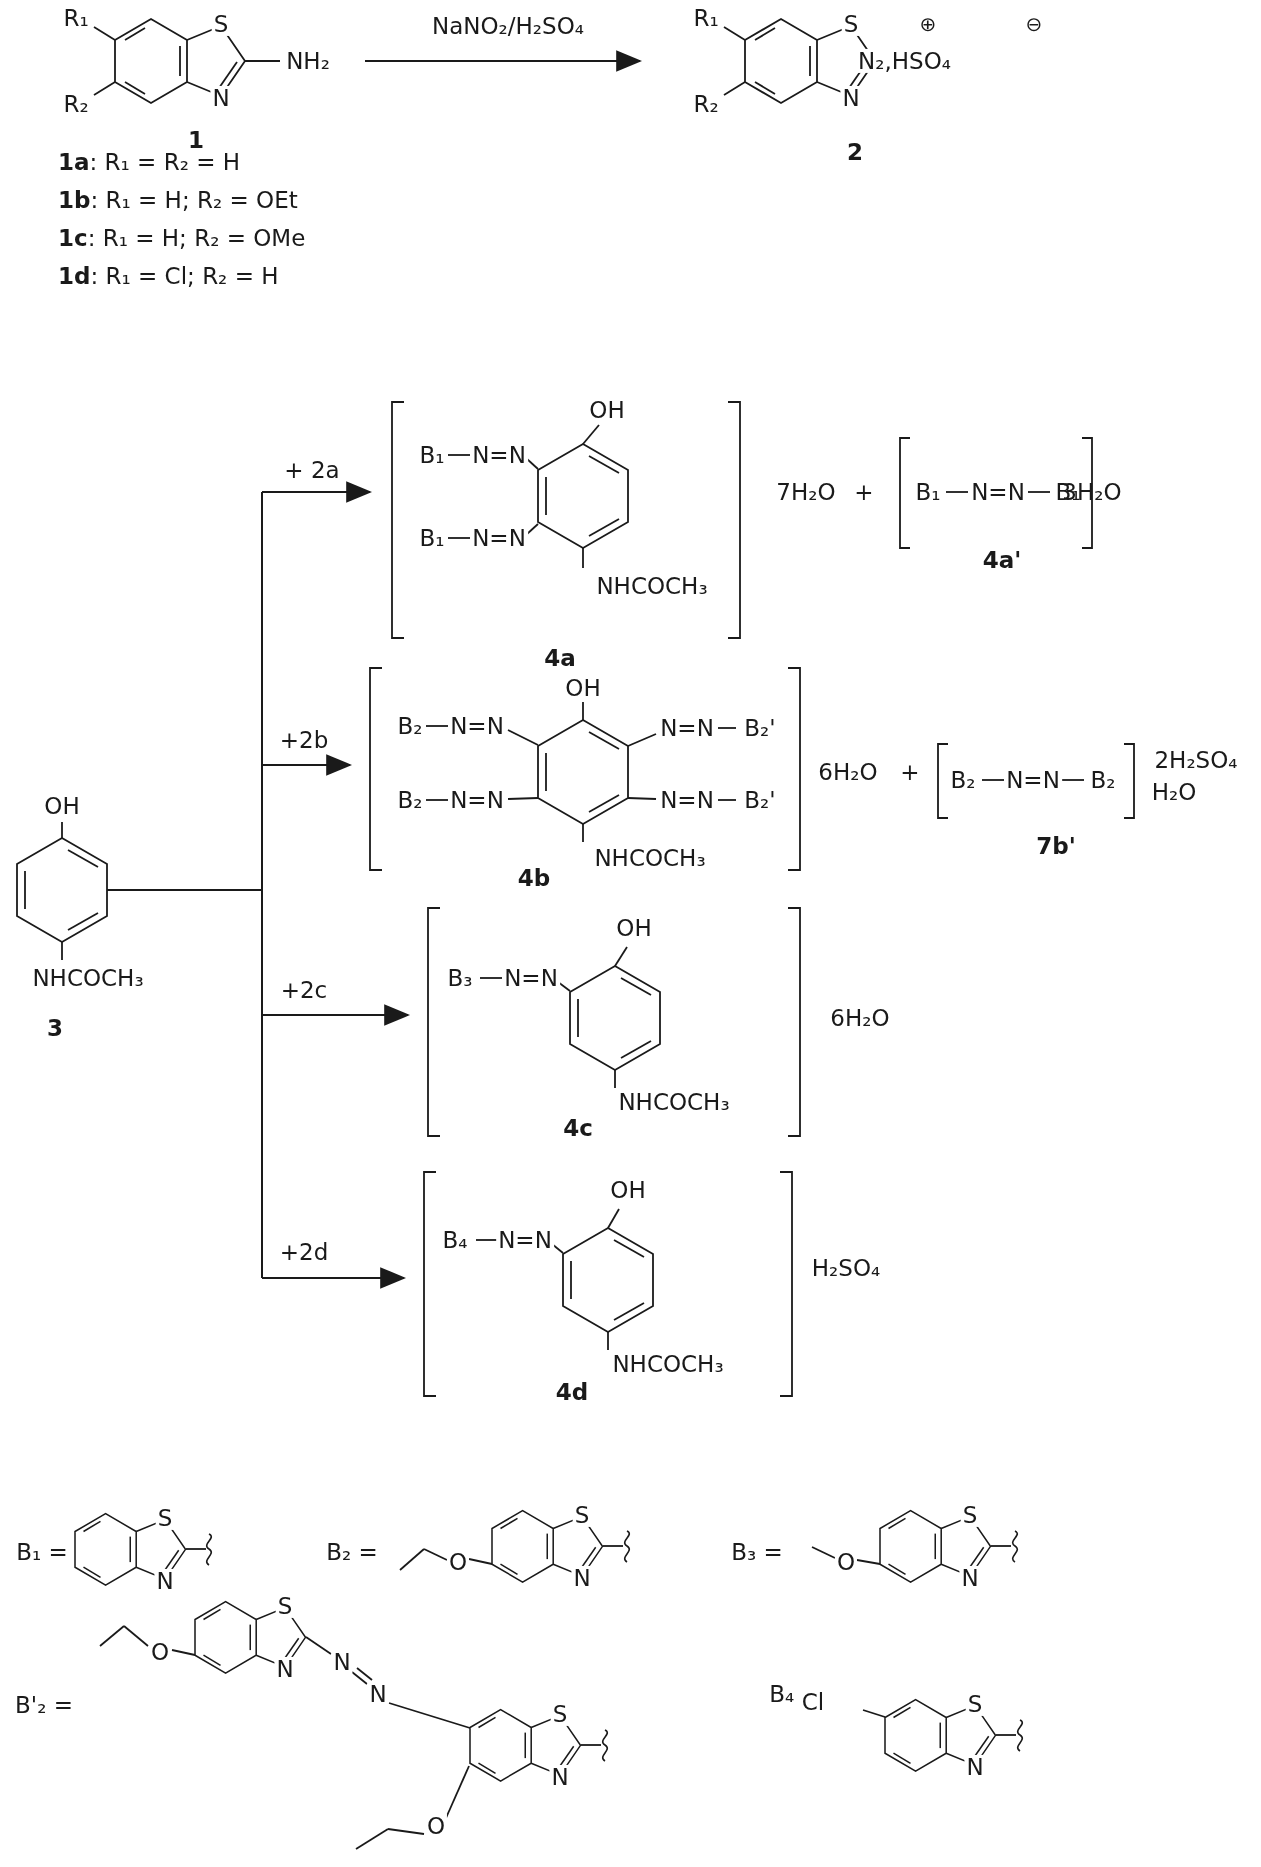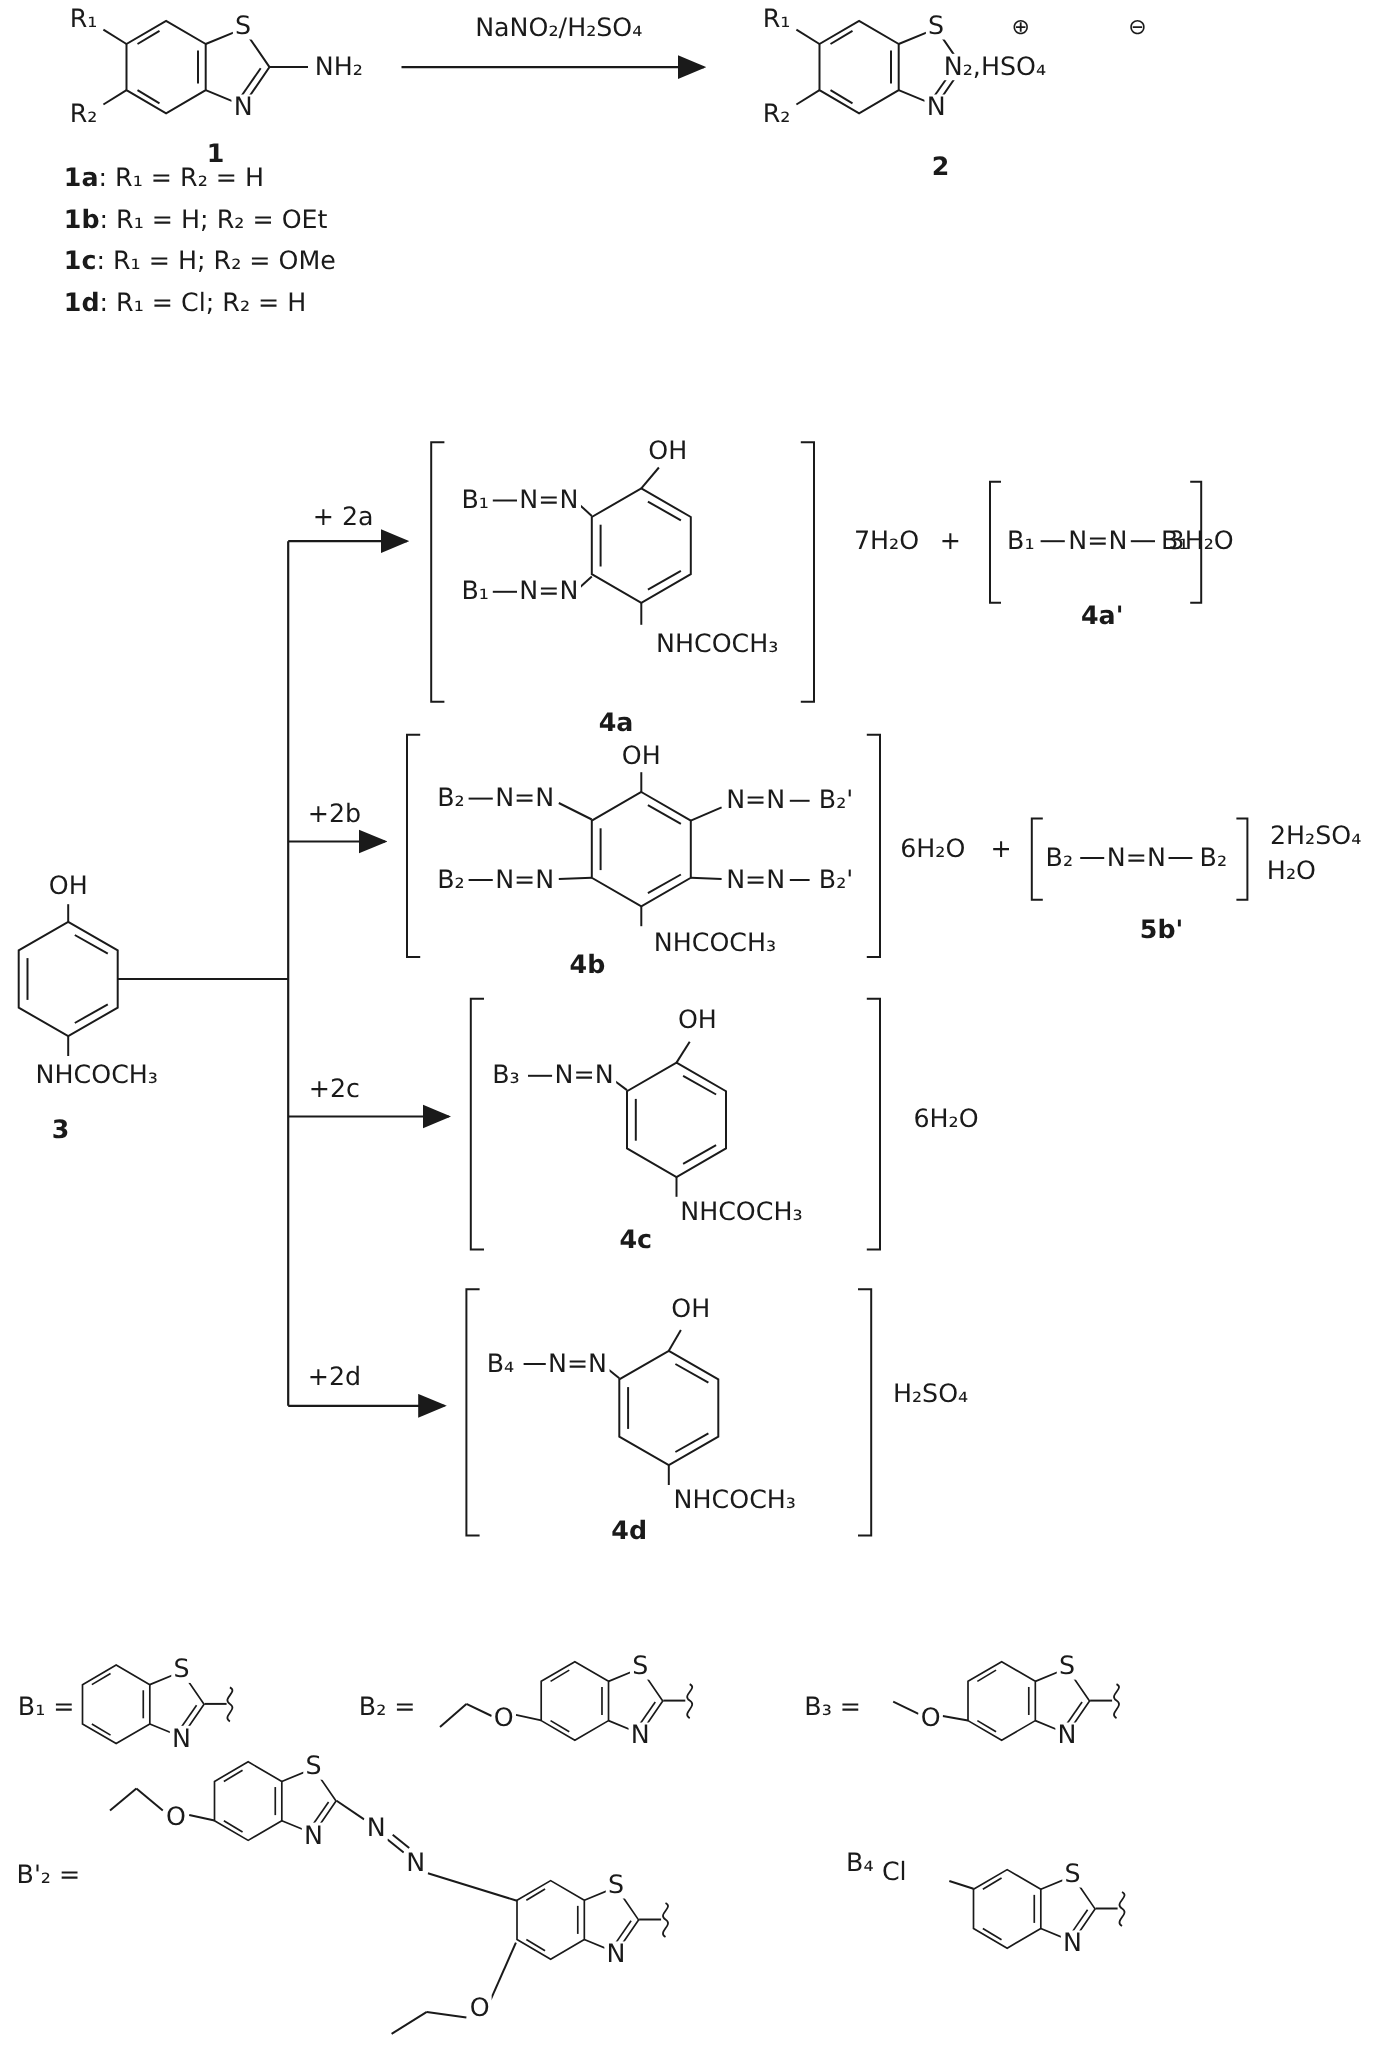--- a/index.html
+++ b/index.html
@@ -236,21 +236,21 @@
   <span class="t bg" style="left:583px;top:688px">OH</span>
   <span class="t bg" style="left:650px;top:858px">NHCOCH₃</span>
   <span class="t b" style="left:534px;top:878px">4b</span>
   <span class="t" style="left:848px;top:772px">6H₂O</span>
   <span class="t" style="left:910px;top:772px">+</span>
   <span class="t bg" style="left:963px;top:780px">B₂</span>
   <span class="t bg" style="left:1033px;top:780px">N=N</span>
   <span class="t bg" style="left:1103px;top:780px">B₂</span>
   <span class="t" style="left:1196px;top:760px">2H₂SO₄</span>
   <span class="t" style="left:1174px;top:792px">H₂O</span>
-  <span class="t b" style="left:1056px;top:846px">5b'</span>
+  <span class="t b" style="left:1056px;top:846px">7b'</span>
 
   <span class="t bg" style="left:460px;top:978px">B₃</span>
   <span class="t bg" style="left:531px;top:978px">N=N</span>
   <span class="t bg" style="left:634px;top:928px">OH</span>
   <span class="t bg" style="left:674px;top:1102px">NHCOCH₃</span>
   <span class="t b" style="left:578px;top:1128px">4c</span>
   <span class="t" style="left:860px;top:1018px">6H₂O</span>
 
   <span class="t bg" style="left:455px;top:1240px">B₄</span>
   <span class="t bg" style="left:525px;top:1240px">N=N</span>

